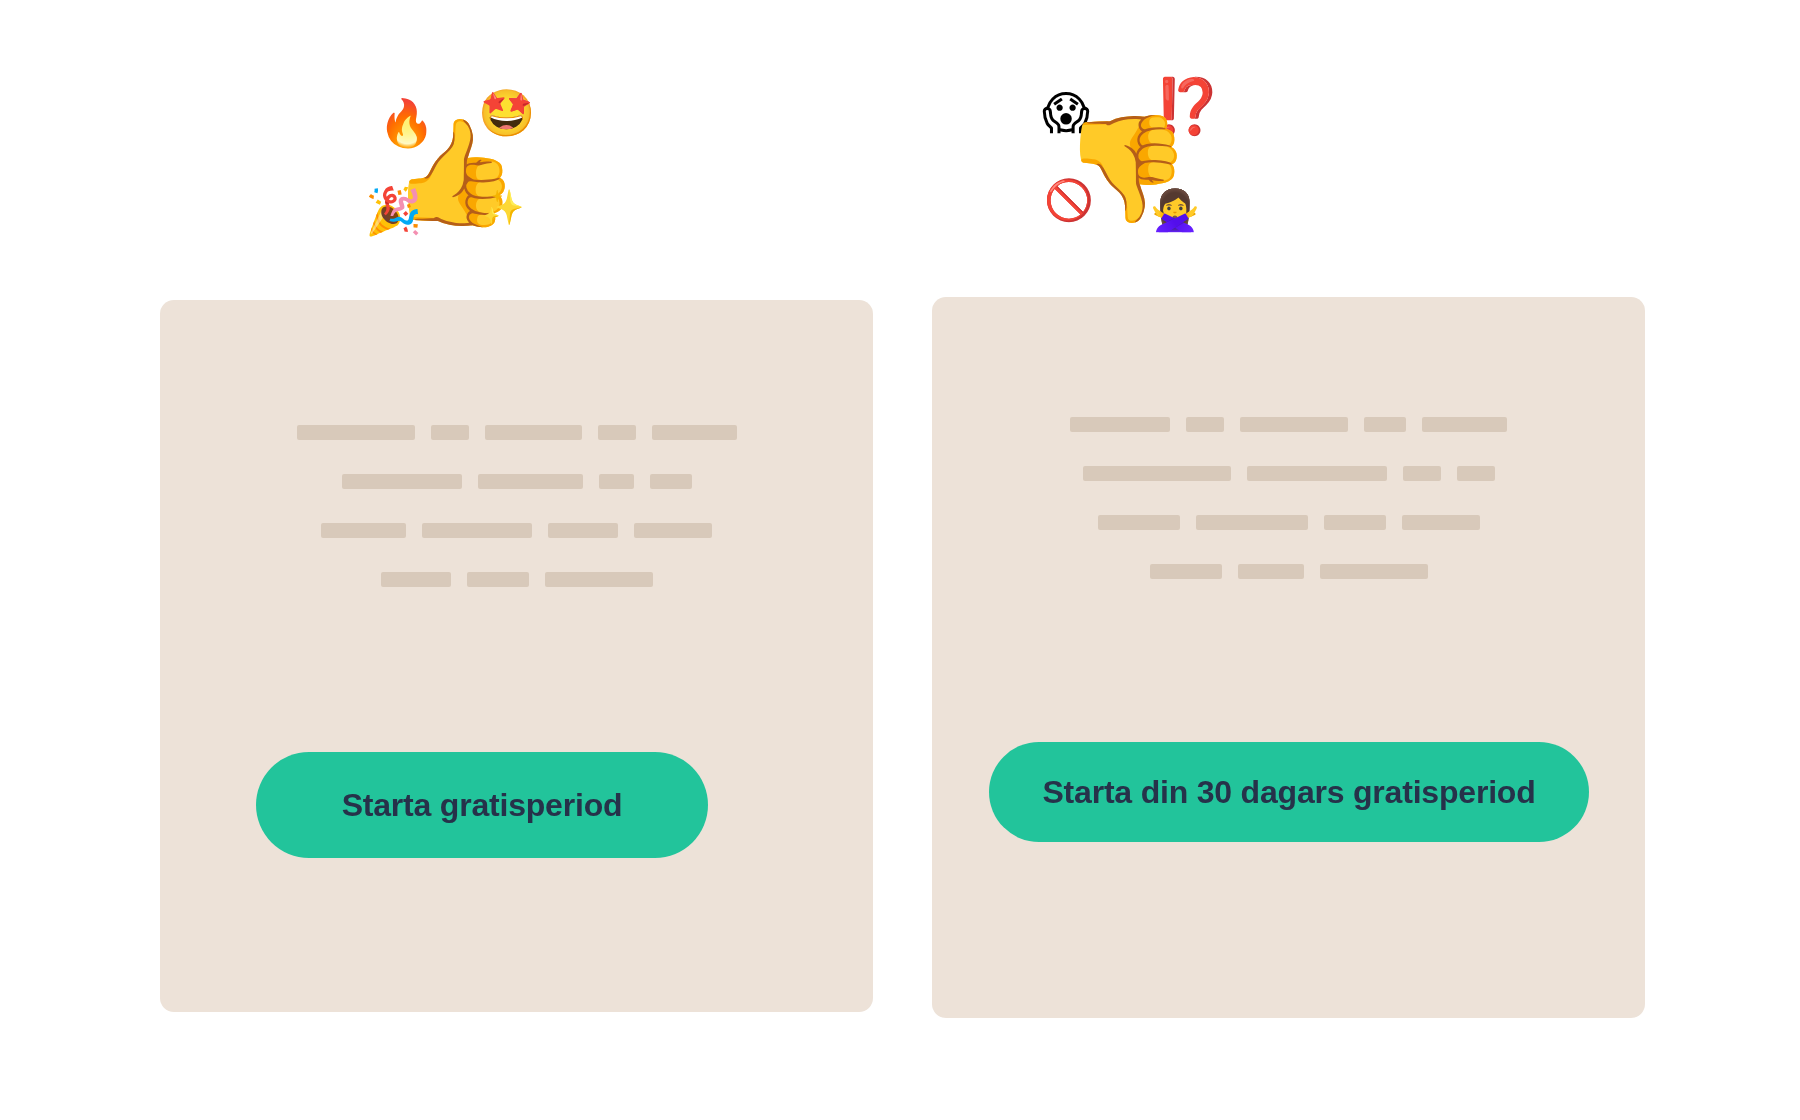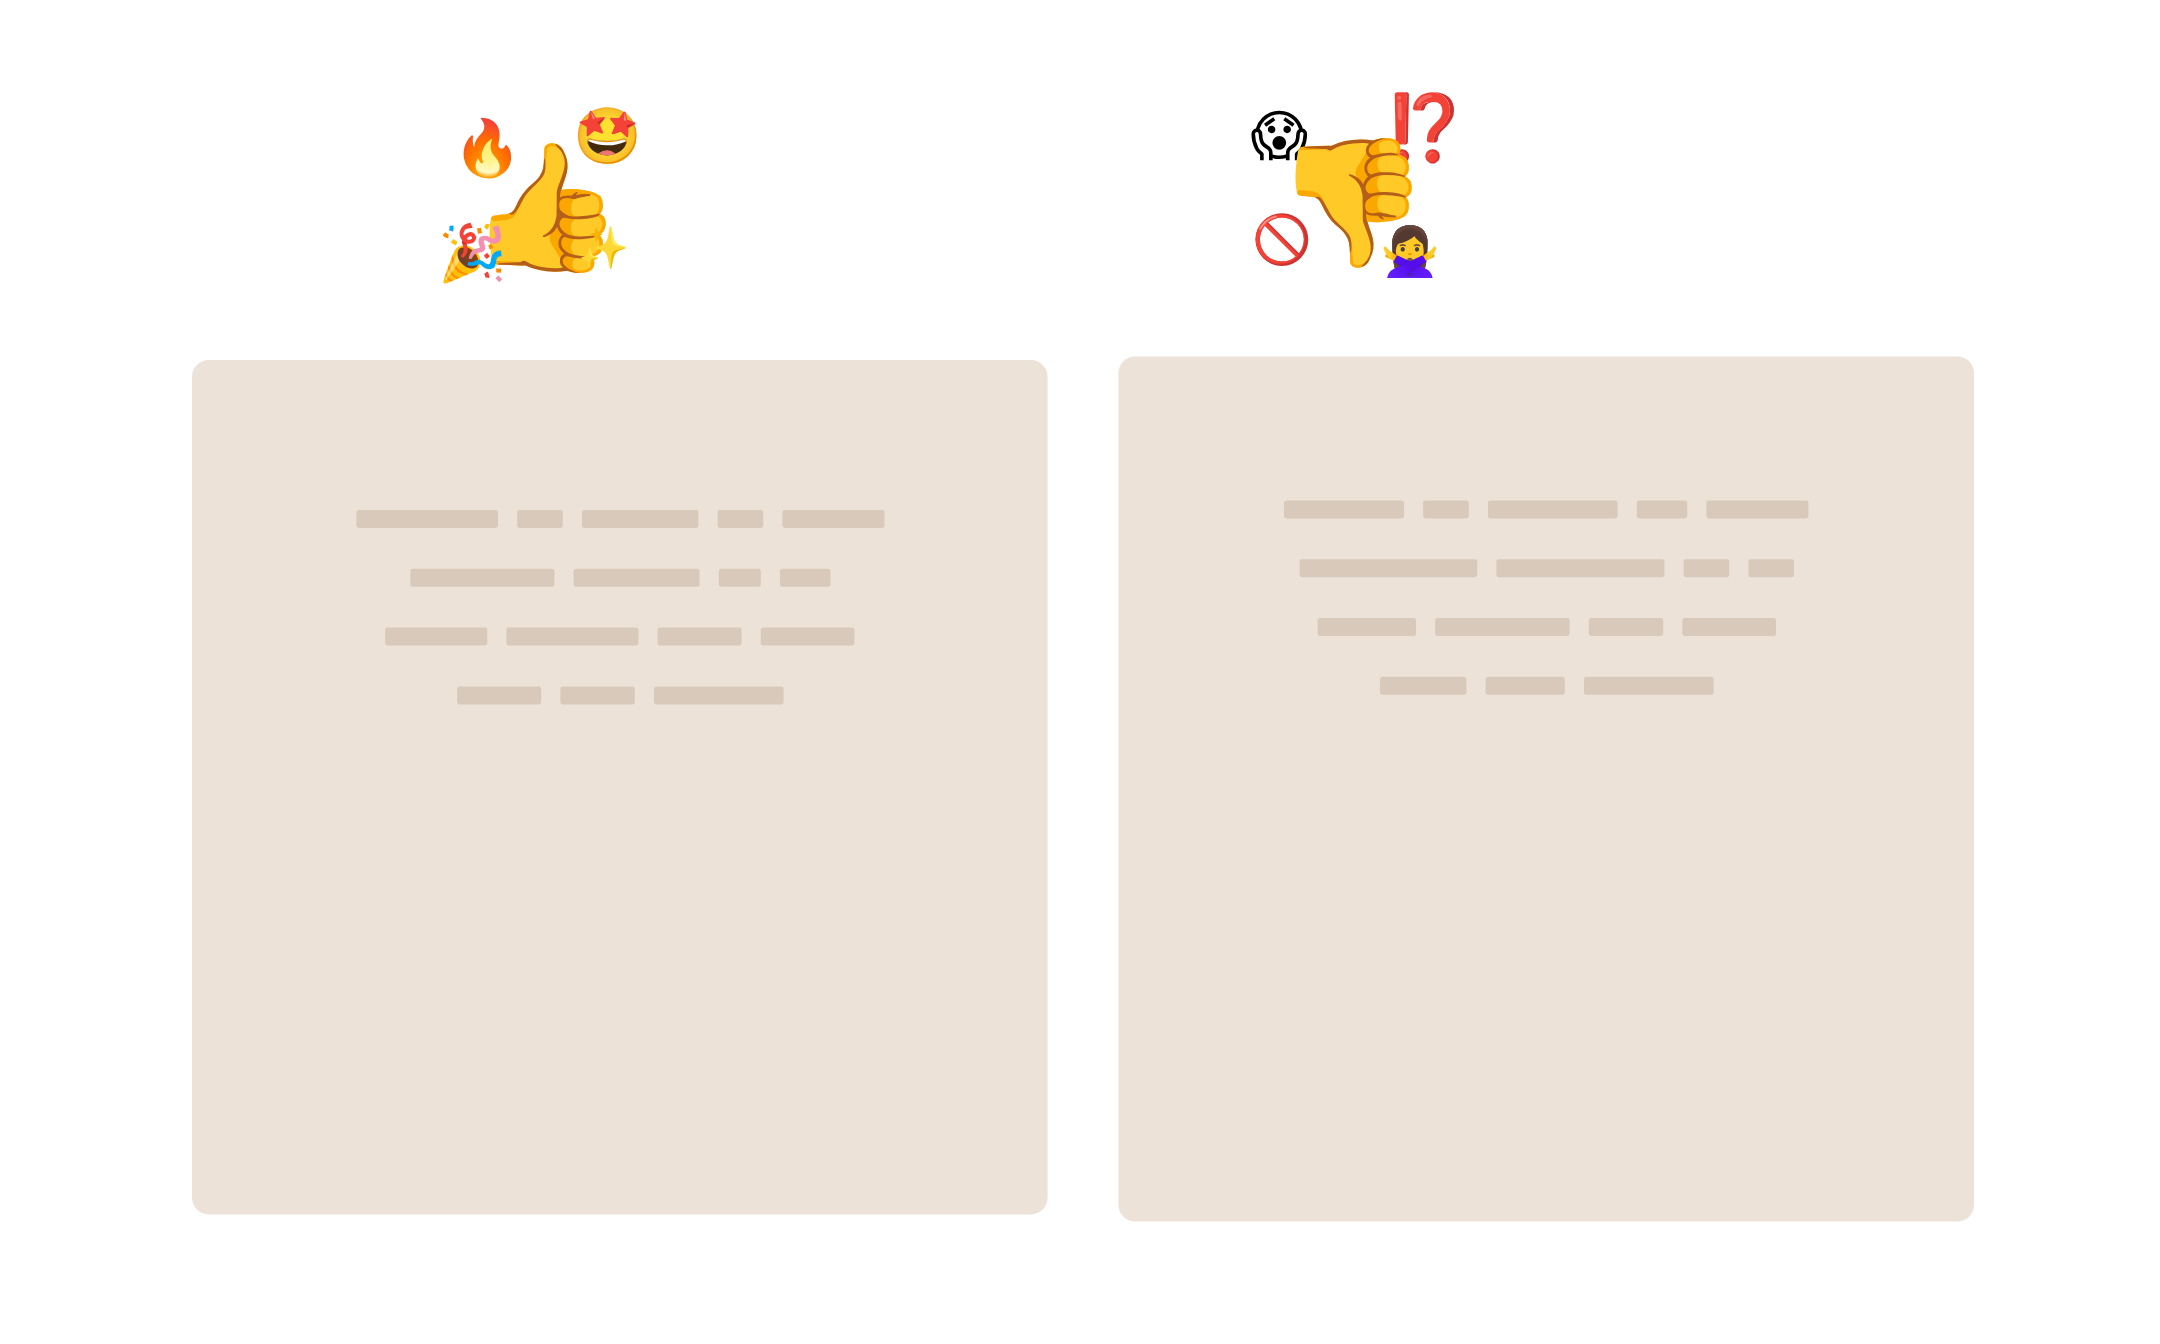--- a/index.html
+++ b/index.html
@@ -133,20 +133,21 @@
             <div class="ph-bar" style="width: 110px;"></div>
             <div class="ph-bar" style="width: 70px;"></div>
             <div class="ph-bar" style="width: 78px;"></div>
           </div>
           <div class="ph-line">
             <div class="ph-bar" style="width: 70px;"></div>
             <div class="ph-bar" style="width: 62px;"></div>
             <div class="ph-bar" style="width: 108px;"></div>
           </div>
         </div>
+      <button class="cta" id="cta-left">Starta gratisperiod</button>
     </div>
   </div>
 
   <div class="column" id="col-right">
 
     <div class="emoji-cluster">
       <span class="emoji sat" id="emoji-scream">😱</span>
       <span class="emoji" id="emoji-interrobang">⁉️</span>
       <span class="emoji main" id="emoji-thumbsdown">👎</span>
       <span class="emoji sat-sm" id="emoji-prohibited">🚫</span>
@@ -173,16 +174,17 @@
             <div class="ph-bar" style="width: 112px;"></div>
             <div class="ph-bar" style="width: 62px;"></div>
             <div class="ph-bar" style="width: 78px;"></div>
           </div>
           <div class="ph-line">
             <div class="ph-bar" style="width: 72px;"></div>
             <div class="ph-bar" style="width: 66px;"></div>
             <div class="ph-bar" style="width: 108px;"></div>
           </div>
         </div>
+      <button class="cta" id="cta-right" style="left: 57px;">Starta din 30 dagars gratisperiod</button>
     </div>
   </div>
 
 </div>
 
 </body></html>

